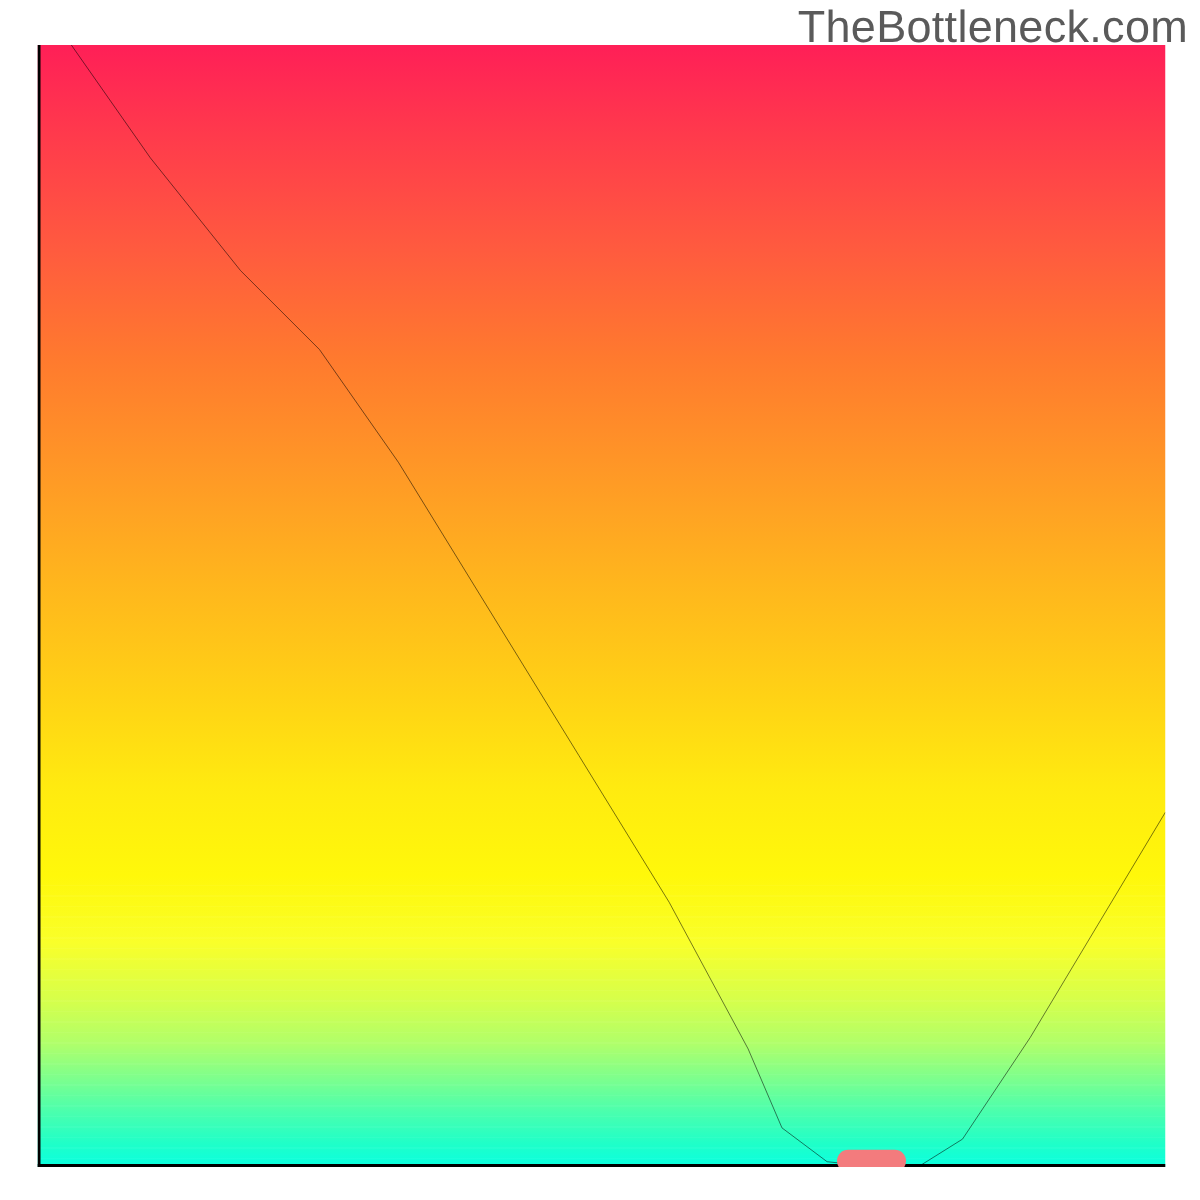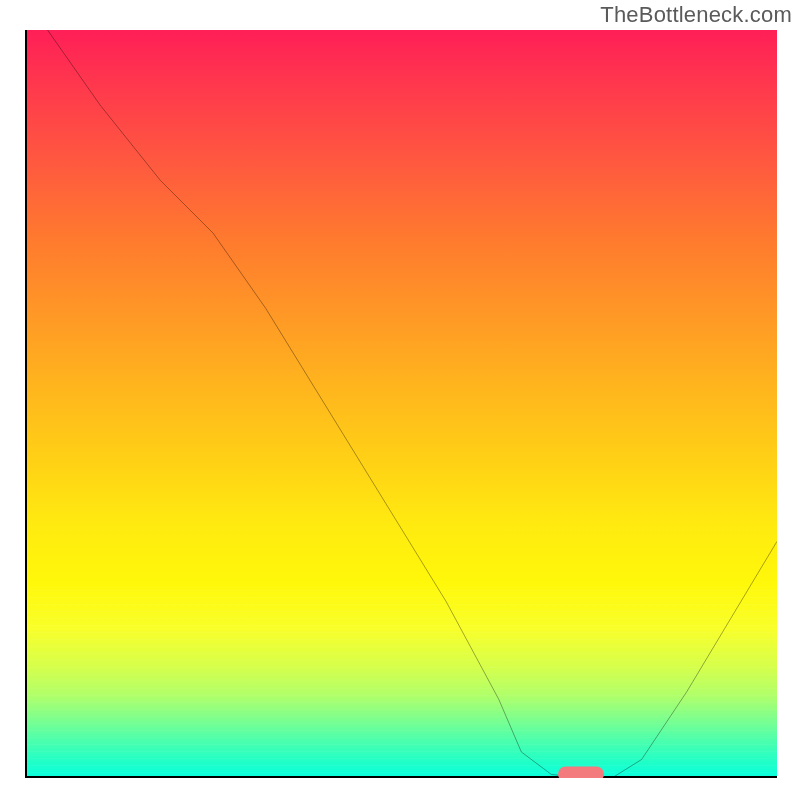--- a/index.html
+++ b/index.html
@@ -13,21 +13,21 @@
   }
   .chart-wrap {
     position: relative;
     width: 800px;
     height: 800px;
   }
   .watermark {
     position: absolute;
     top: 2px;
     right: 8px;
-    font-size: 22px;
+    font-size: 30px;
     font-weight: 500;
     color: #5a5a5a;
     letter-spacing: 0.2px;
     z-index: 10;
   }
   .plot-area {
     position: absolute;
     left: 25px;
     top: 30px;
     width: 752px;

